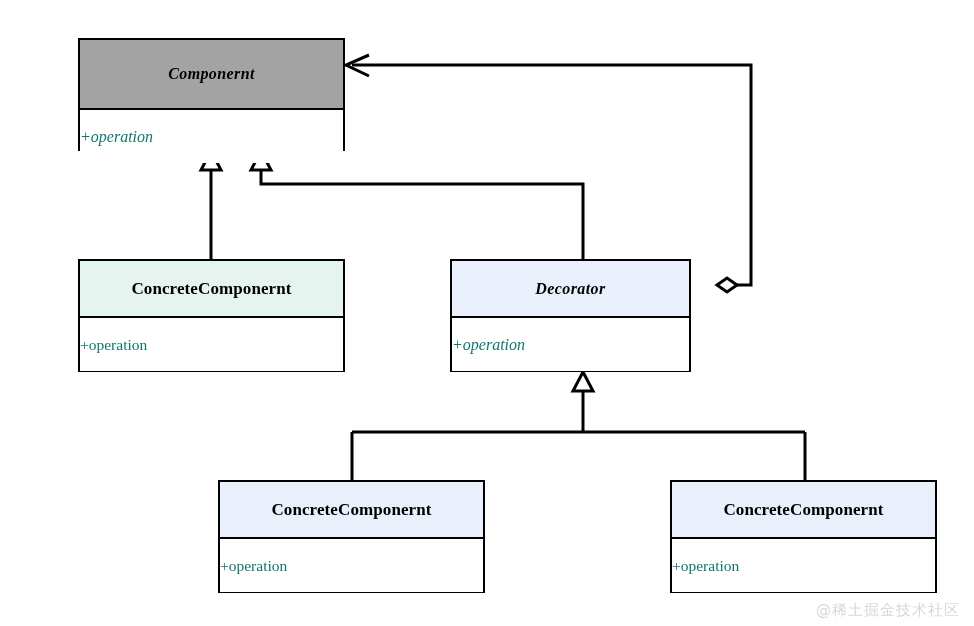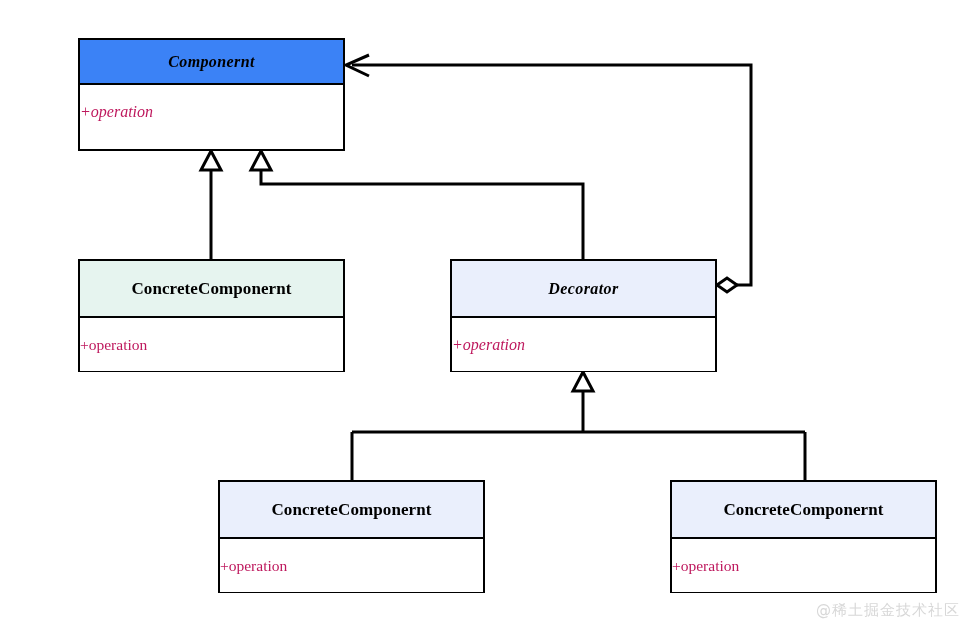--- a/index.html
+++ b/index.html
@@ -56,21 +56,21 @@
   .uml-compartment {
     box-sizing: border-box;
     display: flex;
     align-items: center;
     padding-left: 0px;
     background: #ffffff;
   }
   .uml-member {
     font-family: "Liberation Serif", "DejaVu Serif", serif;
     font-size: 15.5px;
-    color: #be185d;
+    color: #0f766e;
     white-space: nowrap;
   }
   .uml-member.italic {
     font-style: italic;
     font-size: 16px;
   }
   .watermark {
     position: absolute;
     right: 14px;
     bottom: 6px;
@@ -112,38 +112,38 @@
 
      Componernt --&gt;
     <g>
       <polyline points="736,285 751,285 751,65 352,65" fill="none" stroke="#000000" stroke-width="3" stroke-linejoin="miter"></polyline>
       <polygon points="717,285 727,278 737,285 727,292" fill="#ffffff" stroke="#000000" stroke-width="3" stroke-linejoin="miter"></polygon>
       <polyline points="369,55 346,65 369,76" fill="none" stroke="#000000" stroke-width="3" stroke-linejoin="miter"></polyline>
     </g>
   </svg>
 
   <div class="uml-class" style="left:78px; top:38px; width:267px; height:113px;">
-    <div class="uml-header" style="height:45px; background:#3b82f6;">
+    <div class="uml-header" style="height:70px; background:#a3a3a3;">
       <span class="uml-title italic">Componernt</span>
     </div>
     <div class="uml-compartment" style="height:53px;">
       <span class="uml-member italic">+operation</span>
     </div>
   </div>
 
   <div class="uml-class" style="left:78px; top:259px; width:267px; height:113px;">
     <div class="uml-header" style="height:57px; background:#e6f4ef;">
       <span class="uml-title">ConcreteComponernt</span>
     </div>
     <div class="uml-compartment" style="height:53px;">
       <span class="uml-member">+operation</span>
     </div>
   </div>
 
-  <div class="uml-class" style="left:450px; top:259px; width:267px; height:113px;">
+  <div class="uml-class" style="left:450px; top:259px; width:241px; height:113px;">
     <div class="uml-header" style="height:57px; background:#eaeffc;">
       <span class="uml-title italic">Decorator</span>
     </div>
     <div class="uml-compartment" style="height:53px;">
       <span class="uml-member italic">+operation</span>
     </div>
   </div>
 
   <div class="uml-class" style="left:218px; top:480px; width:267px; height:113px;">
     <div class="uml-header" style="height:57px; background:#eaeffc;">

